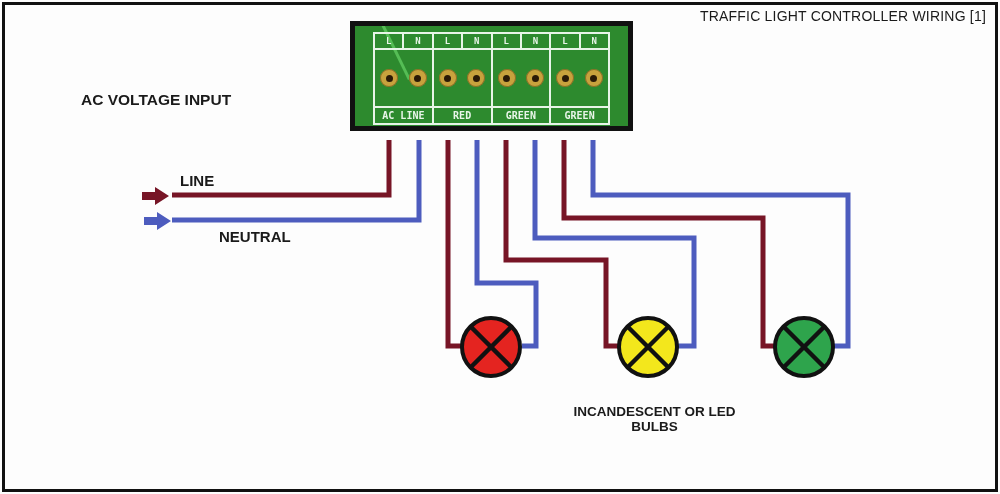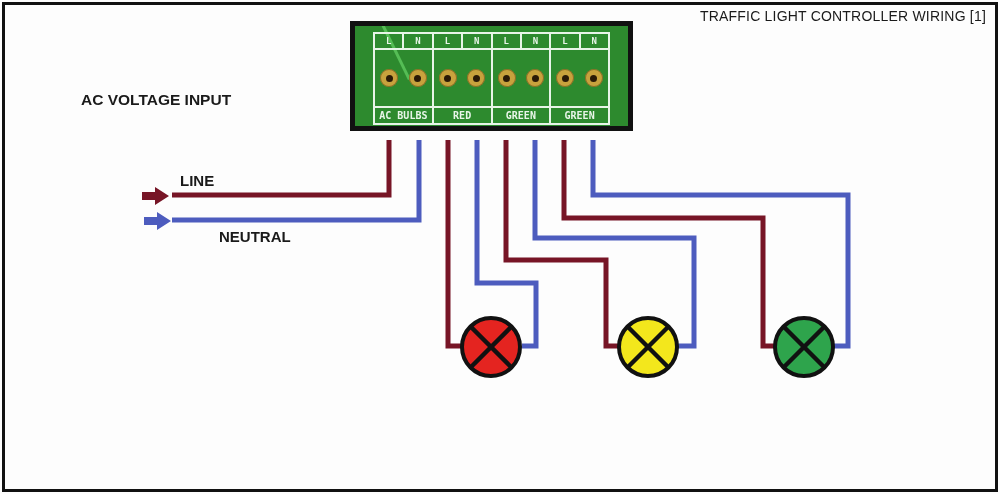--- a/index.html
+++ b/index.html
@@ -55,20 +55,21 @@
 
   <div class="title">TRAFFIC LIGHT CONTROLLER WIRING [1]</div>
 
   <div class="ac-text">
     <div>AC VOLTAGE INPUT</div>
   </div>
 
   <div class="lbl lbl-line">LINE</div>
   <div class="lbl lbl-neutral">NEUTRAL</div>
 
+  <div class="caption">INCANDESCENT OR LED BULBS</div>
 
   <div class="tblock">
     <div class="tblock-inner">
       <div class="trace"></div>
       <div class="ttable">
         <div class="trow thead">
           <div class="cell">L</div>
           <div class="cell">N</div>
           <div class="cell">L</div>
           <div class="cell">N</div>
@@ -89,21 +90,21 @@
           <div class="group">
             <div class="pad"></div>
             <div class="pad"></div>
           </div>
           <div class="group">
             <div class="pad"></div>
             <div class="pad"></div>
           </div>
         </div>
         <div class="trow tlabels">
-          <div class="cell">AC BULBS</div>
+          <div class="cell">AC LINE</div>
           <div class="cell">RED</div>
           <div class="cell">GREEN</div>
           <div class="cell">GREEN</div>
         </div>
       </div>
     </div>
   </div>
 
   <svg class="overlay" width="1000" height="494" viewBox="0 0 1000 494">
 

